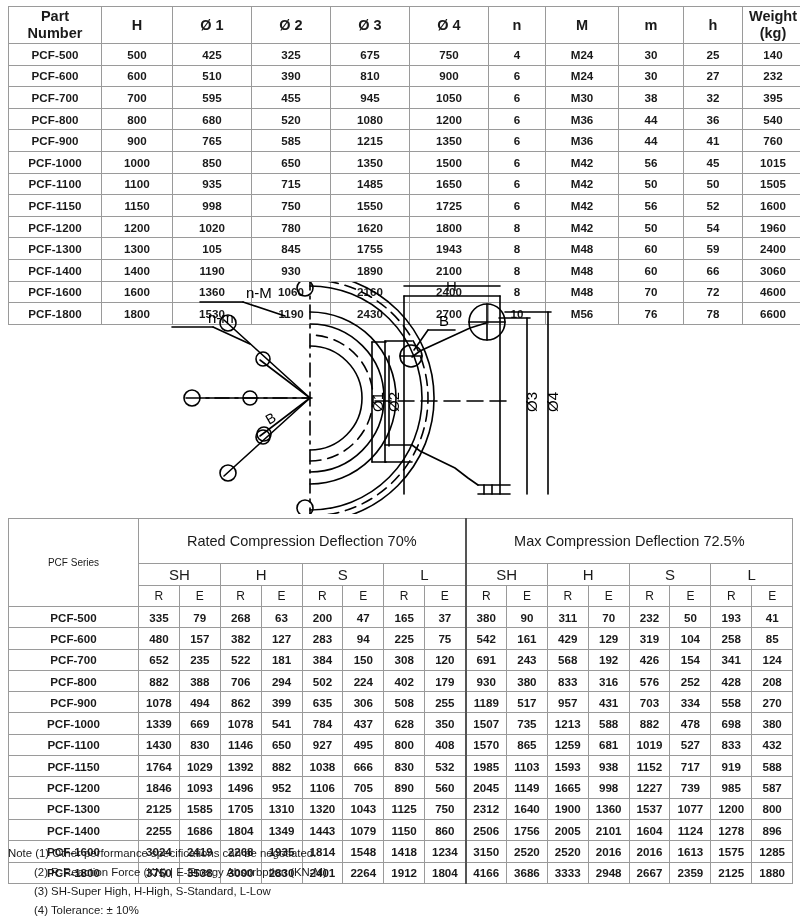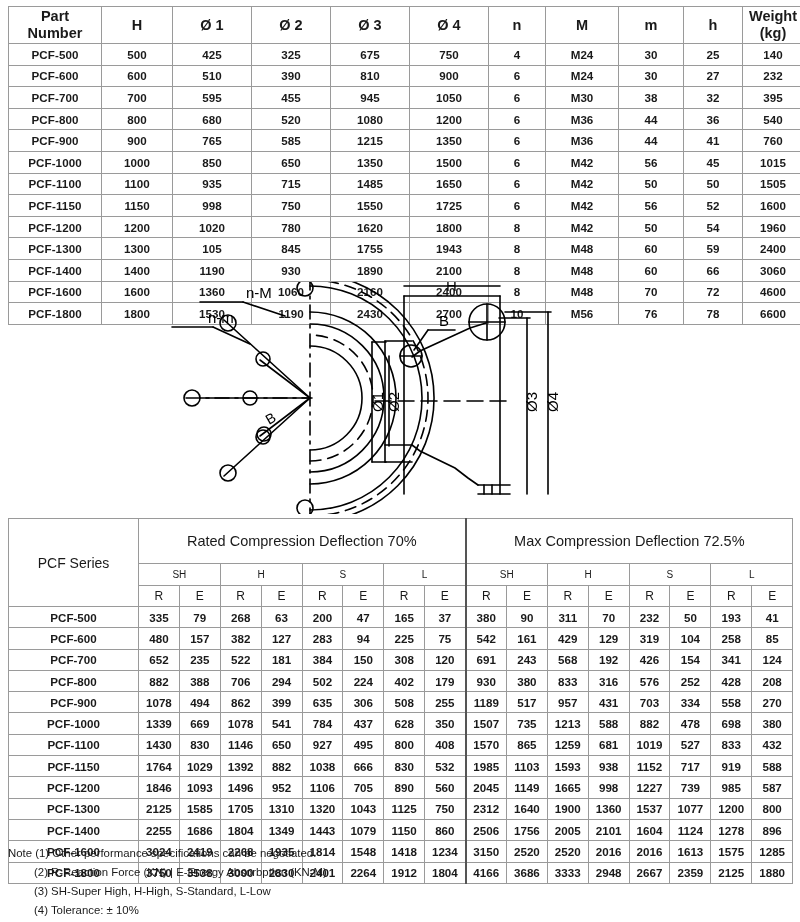--- a/index.html
+++ b/index.html
@@ -72,25 +72,25 @@
     left: 8px;
     top: 518px;
     width: 784px;
   }
   #perf-table { width: 784px; }
   #perf-table th.group {
     height: 44px;
     font-size: 14.5px;
   }
   #perf-table th.series-head {
-    font-size: 14px;
+    font-size: 10px;
   }
   #perf-table th.sub {
     height: 21px;
-    font-size: 10px;
+    font-size: 15px;
   }
   #perf-table th.re {
     height: 20px;
     font-size: 12px;
   }
   #perf-table td {
     height: 20.3px;
     font-size: 11.6px;
     font-weight: bold;
   }

